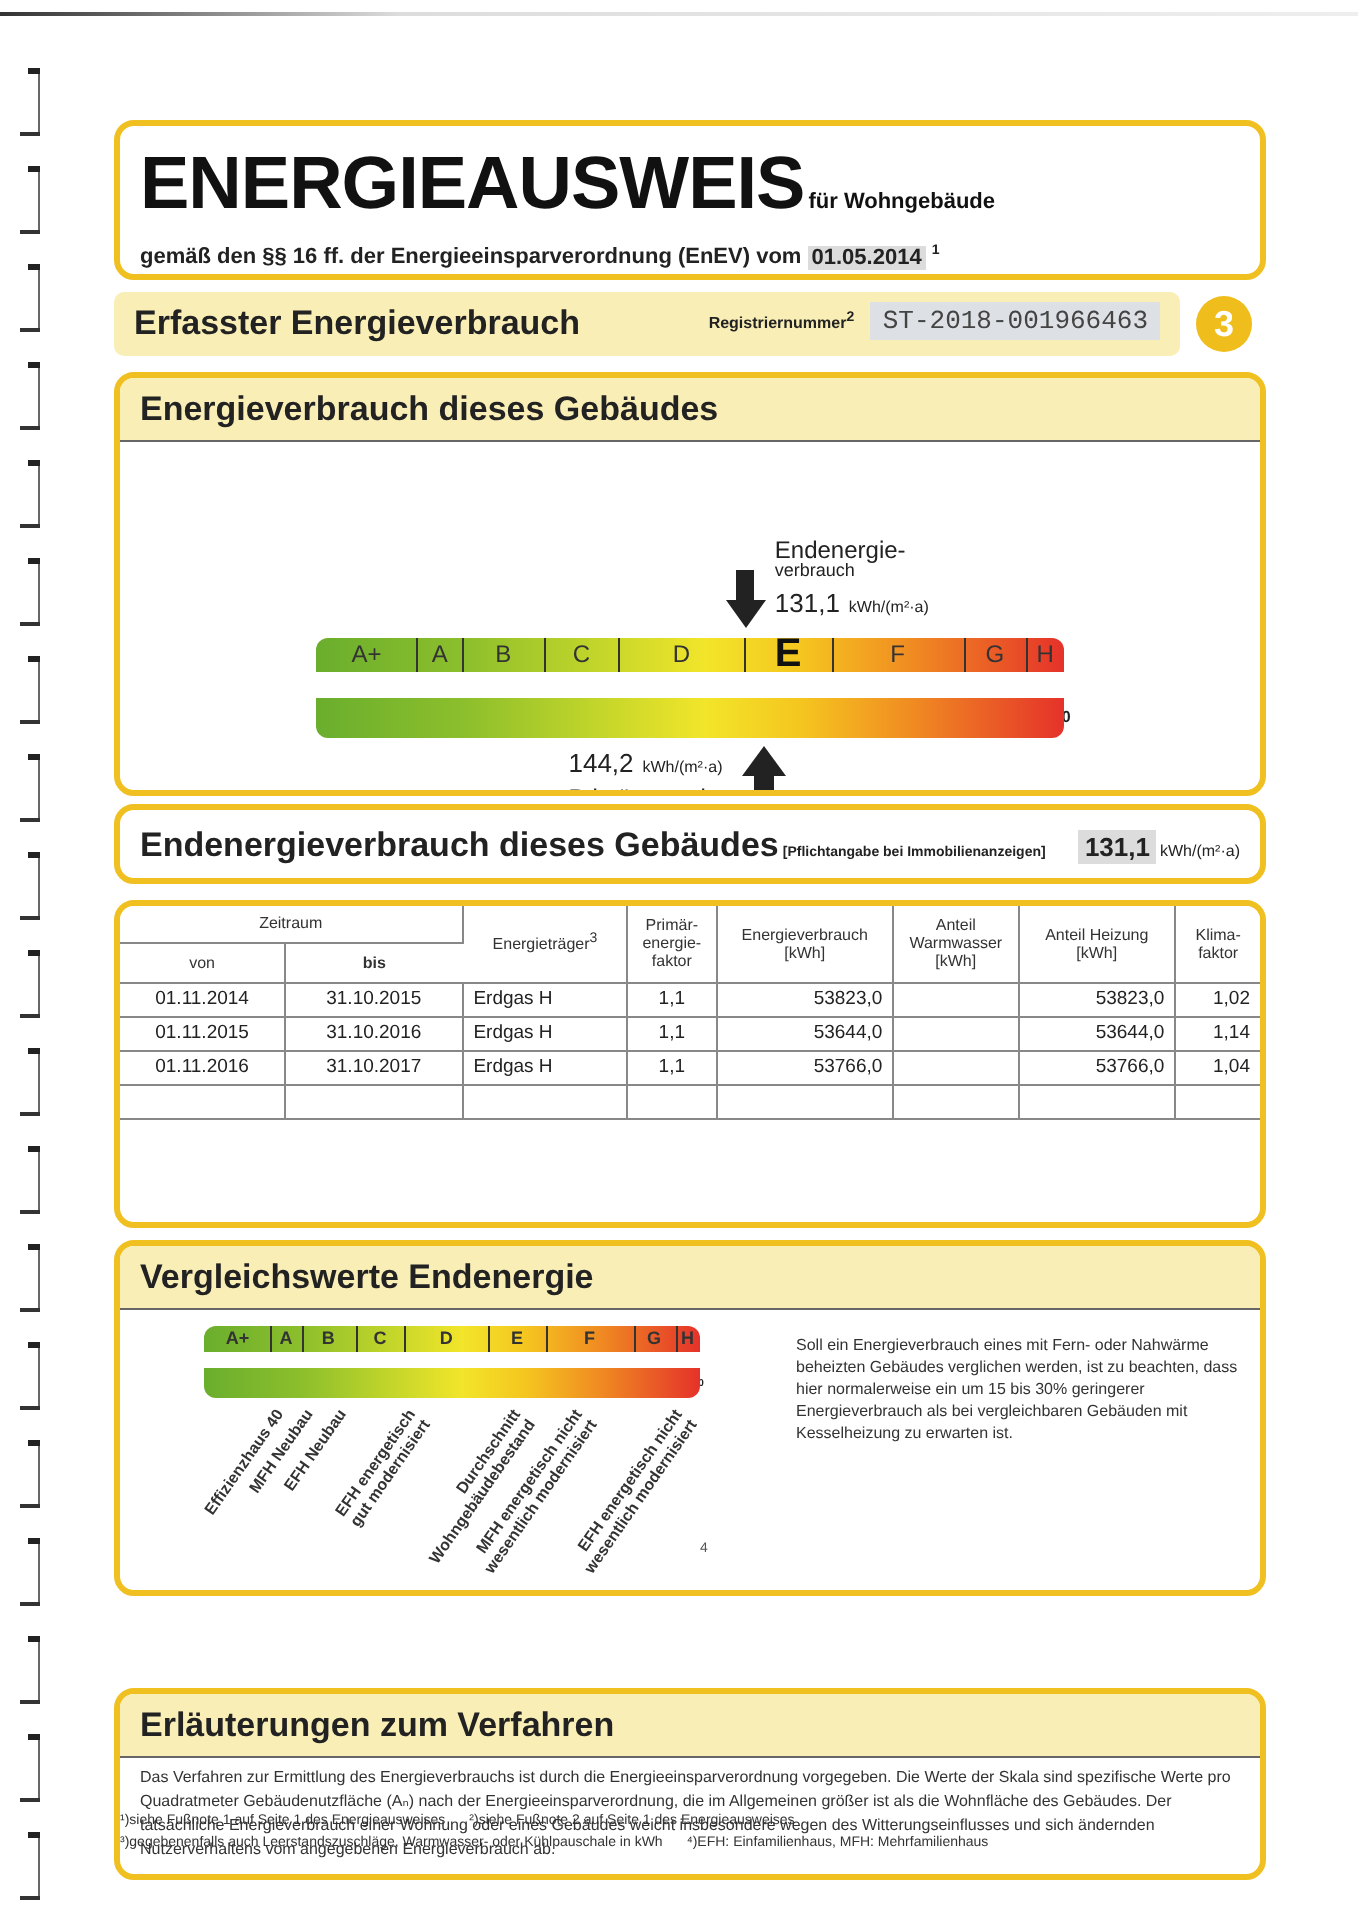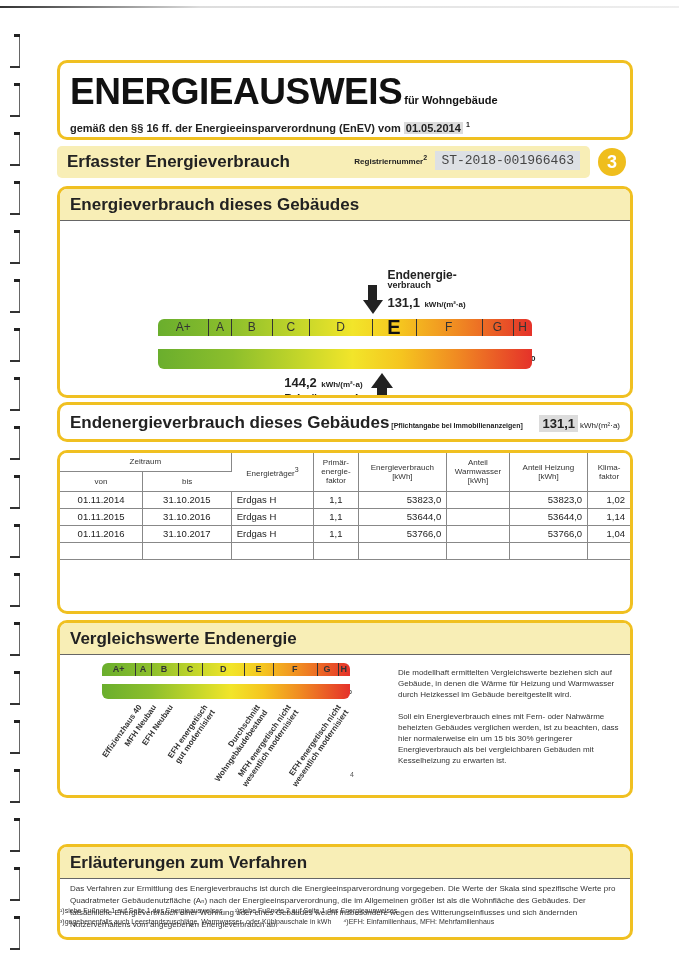--- a/index.html
+++ b/index.html
@@ -53,21 +53,21 @@
   #scale1 .ticks-row { top: 17px; height: 13px; }
   #scale1 .bot { top: 30px; height: 20px; }
   #scale1 .cls { font-size: 12px; line-height: 17px; height: 17px; }
   #scale1 .sep { height: 17px; }
   #scale1 .tick { font-size: 8px; top: 18px; }
   #scale1 .cls.active { font-size: 20px; font-weight: 900; color: #111; line-height: 17px; }
   .arr { position: absolute; }
   .arr .shaft { position: absolute; background: #222; }
   .arr .head { position: absolute; width: 0; height: 0; }
 
-  .lbl { position: absolute; font-weight: bold; color: #222; white-space: nowrap; }
+  .lbl { position: absolute; font-weight: normal; color: #222; white-space: nowrap; }
 
   
   #endbox { top: 402px; height: 40px; padding: 8px 10px; }
   #endbox .t { font-size: 17px; font-weight: bold; color: #222; }
   #endbox .t small { font-size: 7px; font-weight: bold; margin-left: 2px; }
   #endbox .val { position: absolute; right: 10px; top: 11px; font-size: 8px; }
   #endbox .val b { font-size: 13px; background: #dcdcdc; padding: 1px 3px; margin-right: 2px; }
 
   
   #vb { top: 450px; height: 164px; }
@@ -218,21 +218,21 @@
           <th colspan="2" style="height:18px;">Zeitraum</th>
           <th rowspan="2" style="width:82px;"><span>Energieträger</span><span class="sup">3</span></th>
           <th rowspan="2" style="width:44px;">Primär- energie- faktor</th>
           <th rowspan="2" style="width:88px;">Energieverbrauch [kWh]</th>
           <th rowspan="2" style="width:62px;">Anteil Warmwasser [kWh]</th>
           <th rowspan="2" style="width:78px;">Anteil Heizung [kWh]</th>
           <th rowspan="2" style="width:42px;">Klima- faktor</th>
         </tr>
         <tr>
           <th style="width:82px;height:20px;border-bottom:1px solid #888;">von</th>
-          <th style="width:88px;">bis</th>
+          <th style="width:88px;font-weight:bold;">bis</th>
         </tr>
       </thead>
       <tbody id="tbody">
           <tr>
             <td class="c">01.11.2014</td>
             <td class="c">31.10.2015</td>
             <td>Erdgas H</td>
             <td class="c">1,1</td>
             <td class="r">53823,0</td>
             <td class="r"></td>
@@ -333,21 +333,20 @@
         <div>MFH energetisch nicht</div>
         <div>wesentlich modernisiert</div>
       </div>
       <div class="rot" style="left: 183.651px; top: 80px;">
         <div>EFH energetisch nicht</div>
         <div>wesentlich modernisiert</div>
       </div>
     </div>
   <span class="footnum">4</span>
   <div class="desc">
-    <p>Die modellhaft ermittelten Vergleichswerte beziehen sich auf Gebäude, in denen die Wärme für Heizung und Warmwasser durch Heizkessel im Gebäude bereitgestellt wird.</p>
     <p>Soll ein Energieverbrauch eines mit Fern- oder Nahwärme beheizten Gebäudes verglichen werden, ist zu beachten, dass hier normalerweise ein um 15 bis 30% geringerer Energieverbrauch als bei vergleichbaren Gebäuden mit Kesselheizung zu erwarten ist.</p>
   </div>
 </div>
 
 <div class="box" id="er">
   <div class="box-head">Erläuterungen zum Verfahren</div>
   <div class="body">Das Verfahren zur Ermittlung des Energieverbrauchs ist durch die Energieeinsparverordnung vorgegeben. Die Werte der Skala sind spezifische Werte pro Quadratmeter Gebäudenutzfläche (Aₙ) nach der Energieeinsparverordnung, die im Allgemeinen größer ist als die Wohnfläche des Gebäudes. Der tatsächliche Energieverbrauch einer Wohnung oder eines Gebäudes weicht insbesondere wegen des Witterungseinflusses und sich ändernden Nutzerverhaltens vom angegebenen Energieverbrauch ab.</div>
 </div>
 
 <div id="foot">

